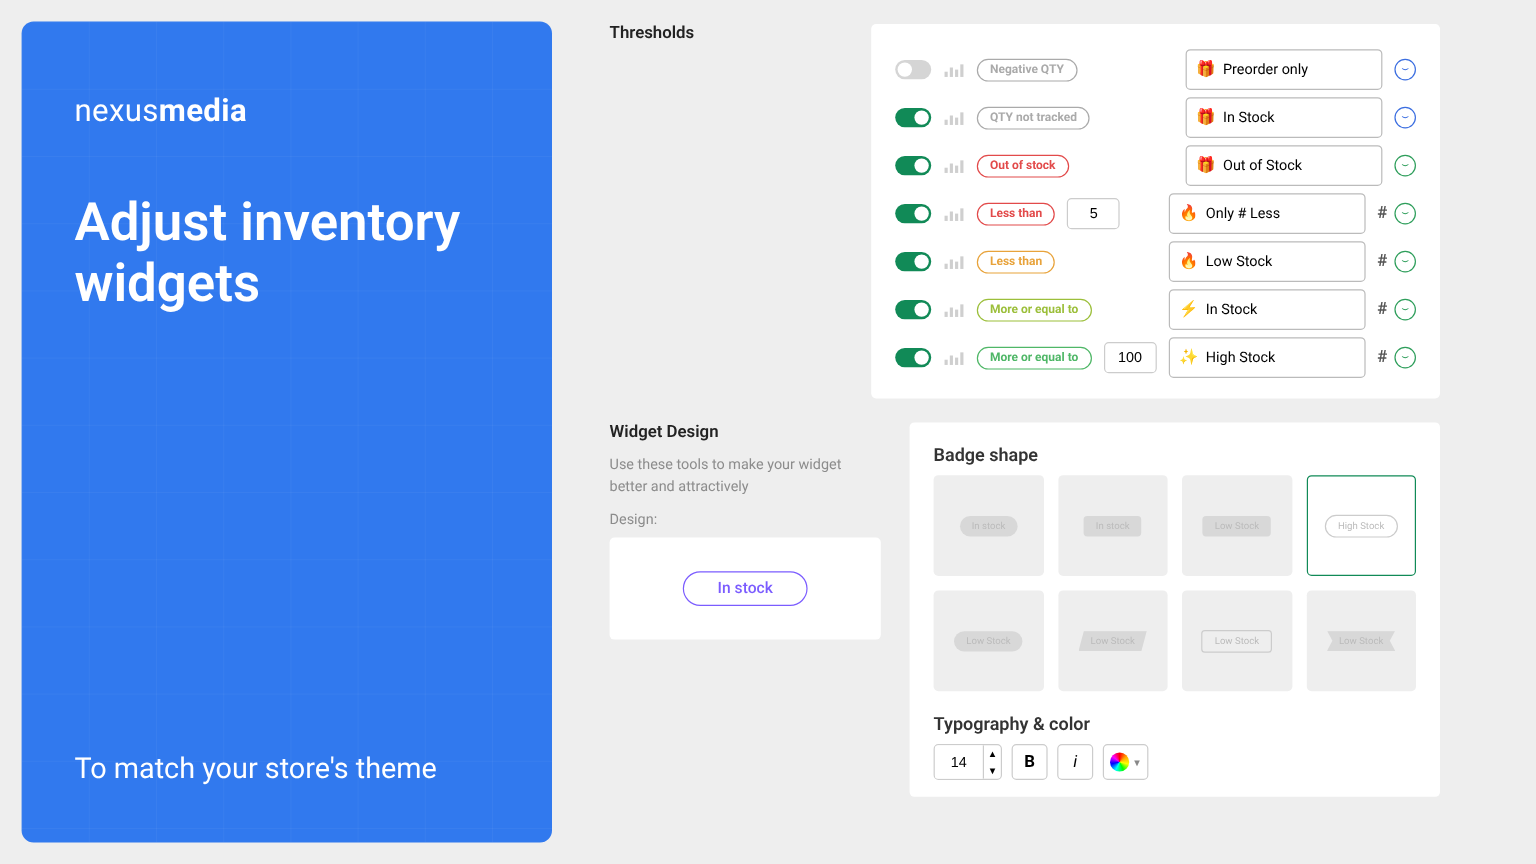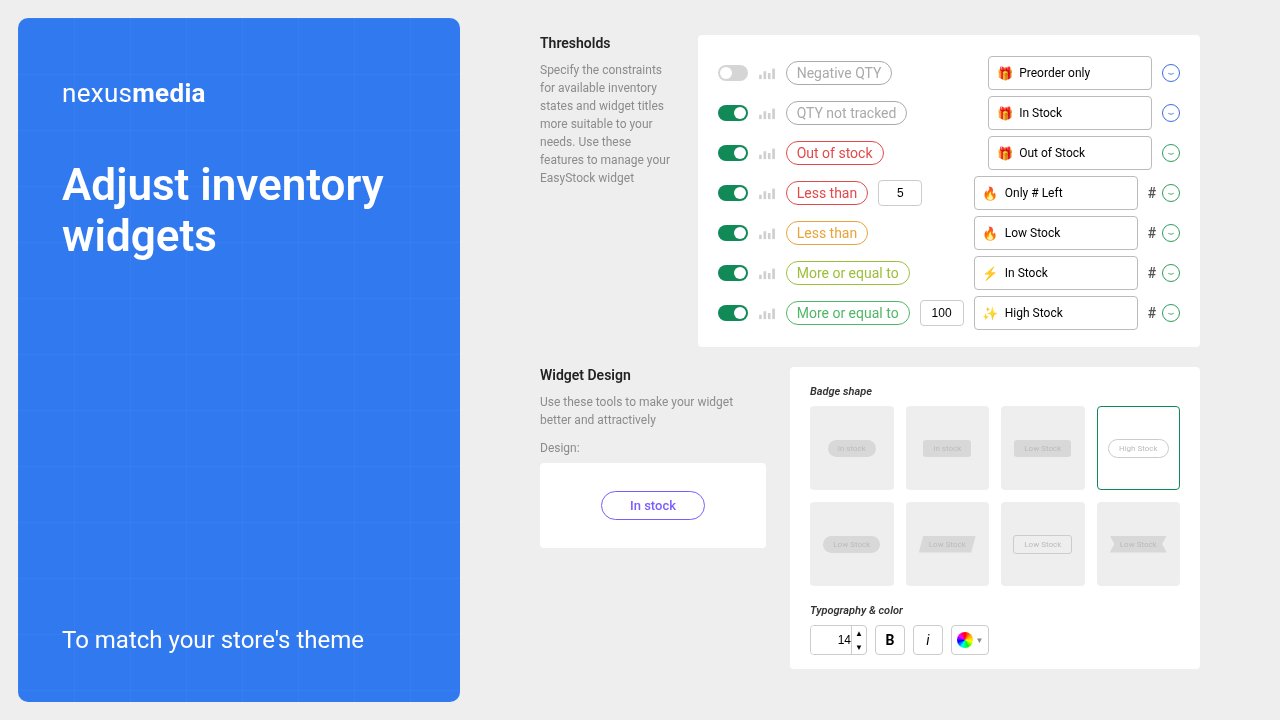--- a/index.html
+++ b/index.html
@@ -4,78 +4,77 @@
 <style>
 * { box-sizing: border-box; margin: 0; padding: 0; }
 body { font-family: -apple-system, BlinkMacSystemFont, "Segoe UI", Roboto, sans-serif; background: #eeeeee; width: 1280px; height: 720px; overflow: hidden; }
 .page { display: flex; height: 100%; }
 .hero { width: 442px; margin: 18px 0 18px 18px; background: #3179ee; border-radius: 10px; padding: 60px 44px 44px 44px; color: #fff; display: flex; flex-direction: column; justify-content: space-between; position: relative; }
 .hero::after { content:""; position:absolute; inset:0; background-image: linear-gradient(rgba(255,255,255,.04) 1px, transparent 1px), linear-gradient(90deg, rgba(255,255,255,.04) 1px, transparent 1px); background-size: 56px 56px; border-radius:10px; pointer-events:none; }
 .logo { font-size: 26px; font-weight: 400; letter-spacing: .3px; }
 .logo b { font-weight: 700; }
 .hero h1 { font-size: 44px; font-weight: 600; line-height: 1.15; margin-top: 52px; }
 .tagline { font-size: 24px; line-height: 1.5; font-weight: 400; margin-top: auto; }
-.right { flex: 1; padding: 0 80px 0 80px; overflow: hidden; margin-top: 15px; }
+.right { flex: 1; padding: 0 80px 0 48px; overflow: hidden; }
 .section { display: flex; margin-top: 20px; }
 .sec-left { width: 250px; padding-right: 24px; }
 .sec-left h3 { font-size: 14px; font-weight: 600; color: #222; margin-bottom: 10px; }
 .sec-left p { font-size: 12px; line-height: 1.5; color: #8c8c8c; }
 .preview-label { font-size: 12px; color: #8c8c8c; margin-top: 12px; }
 .preview-box { background:#fff; margin-top:8px; padding:28px 0; display:flex; justify-content:center; border-radius:4px; }
 .preview-badge { border:1px solid #7b5cff; color:#7b5cff; border-radius:999px; padding:6px 28px; font-size:13px; font-weight:500; }
 .panel { flex:1; background:#fff; border-radius:4px; }
 .panel-pad { padding: 18px 20px 14px 20px; }
 .panel .plabel { font-size:10px; font-weight:700; letter-spacing:.3px; color:#4a4a4a; text-transform:uppercase; margin-bottom: 12px; }
 .row { display:flex; align-items:center; min-height:40px; gap:10px; }
 .toggle { width:30px; height:16px; border-radius:999px; background:#d5d5d5; position:relative; flex-shrink:0; cursor:pointer; }
 .toggle.on { background:#118a57; }
 .toggle::after { content:""; position:absolute; width:12px; height:12px; border-radius:50%; background:#fff; top:2px; left:2px; }
 .toggle.on::after { left:16px; }
 .chart-ico { width:18px; height:14px; flex-shrink:0; }
 .chart-ico svg { width:100%; height:100%; display:block; }
-.cond { display:inline-flex; align-items:center; font-size:14px; font-weight:400; padding:3px 10px; border-radius:999px; border:1px solid; white-space:nowrap; }
+.cond { display:inline-flex; align-items:center; font-size:10px; font-weight:700; padding:3px 10px; border-radius:999px; border:1px solid; white-space:nowrap; }
 .num-in { width:44px; height:26px; border:1px solid #ccc; border-radius:4px; font-size:12px; text-align:center; }
 .msg { margin-left:auto; width:164px; height:34px; border:1px solid #bbb; border-radius:4px; display:flex; align-items:center; padding:0 8px; font-size:12px; gap:6px; }
 .msg .emoji { font-size:13px; }
 .trail { display:flex; align-items:center; gap:6px; flex-shrink:0; }
 .hash { font-size:14px; font-weight:600; color:#555; }
 .face { width:18px; height:18px; border:1.8px solid; border-radius:50%; display:flex; align-items:center; justify-content:center; font-size:10px; line-height:1; }
 .badge-grid { display:grid; grid-template-columns: repeat(4, 1fr); gap:12px; margin-top:8px; }
 .badge-card { background:#eee; border-radius:4px; height:84px; display:flex; align-items:center; justify-content:center; cursor:pointer; }
 .badge-card.sel { border:1.5px solid #118a57; background:#fff; }
 .badge-shape { font-size:8px; color:#bbb; display:inline-flex; align-items:center; justify-content:center; padding:4px 10px; background:#d8d8d8; border-radius:999px; }
 .typo-row { display:flex; align-items:center; gap:8px; margin-top:8px; }
 .num-ctrl { display:flex; border:1px solid #ccc; border-radius:4px; overflow:hidden; }
-.num-ctrl input { width:40px; height:28px; border:0; text-align:right; font-size:12px; }
+.num-ctrl input { width:40px; height:28px; border:0; text-align:center; font-size:12px; }
 .num-ctrl .steppers { display:flex; flex-direction:column; border-left:1px solid #ccc; }
 .num-ctrl .steppers span { width:14px; height:14px; font-size:8px; display:flex; align-items:center; justify-content:center; cursor:pointer; }
 .fmt-btn { width:30px; height:30px; border:1px solid #ccc; border-radius:4px; background:#fff; display:flex; align-items:center; justify-content:center; font-size:14px; cursor:pointer; }
 .color-picker { width:38px; height:30px; border:1px solid #ccc; border-radius:4px; display:flex; align-items:center; justify-content:center; gap:3px; cursor:pointer; }
 .color-swatch { width:16px; height:16px; border-radius:50%; background: conic-gradient(red,orange,yellow,lime,cyan,blue,magenta,red); }
 .caret { font-size:8px; color:#888; }
-.sec-title { font-size:11px; font-weight:600; color:#333;font-style:italic; }
+.sec-title { font-size:15px; font-weight:600; color:#333; }
 </style>
 </head>
 <body>
 
 <div class="page">
   <div class="hero">
     <div>
       <div class="logo"><span>nexus</span><b>media</b></div>
       <h1>Adjust inventory widgets</h1>
     </div>
     <div class="tagline">To match your store's theme</div>
   </div>
 
   <div class="right">
 
     <div class="section">
       <div class="sec-left">
         <h3>Thresholds</h3>
-        <p>Specify the constraints for available inventory states and widget titles more suitable to your needs. Use these features to manage your EasyStock widget</p>
       </div>
       <div class="panel">
         <div class="panel-pad">
           <div id="rows">
               <div class="row">
     <div class="toggle "></div>
     <span class="chart-ico">
                   <svg viewBox="0 0 20 16">
                     <rect x="1" y="10" width="3" height="5" fill="#cfcfcf"></rect>
                     <rect x="6" y="6" width="3" height="9" fill="#cfcfcf"></rect>
@@ -143,21 +142,21 @@
                     <rect x="1" y="10" width="3" height="5" fill="#cfcfcf"></rect>
                     <rect x="6" y="6" width="3" height="9" fill="#cfcfcf"></rect>
                     <rect x="11" y="8" width="3" height="7" fill="#cfcfcf"></rect>
                     <rect x="16" y="3" width="3" height="12" fill="#cfcfcf"></rect>
                   </svg>
                 </span>
     <span class="cond" style="border-color:#e24a4a;color:#e24a4a">Less than</span>
     <input class="num-in" value="5" style="">
     <div class="msg">
                   <span class="emoji">🔥</span>
-                  <span>Only # Left</span>
+                  <span>Only # Less</span>
                 </div>
     <div class="trail">
       <span class="hash">#</span>
       <span class="face" style="border-color:#2e9e5b;color:#2e9e5b">⌣</span>
     </div>
               </div>
               <div class="row">
     <div class="toggle on"></div>
     <span class="chart-ico">
                   <svg viewBox="0 0 20 16">

